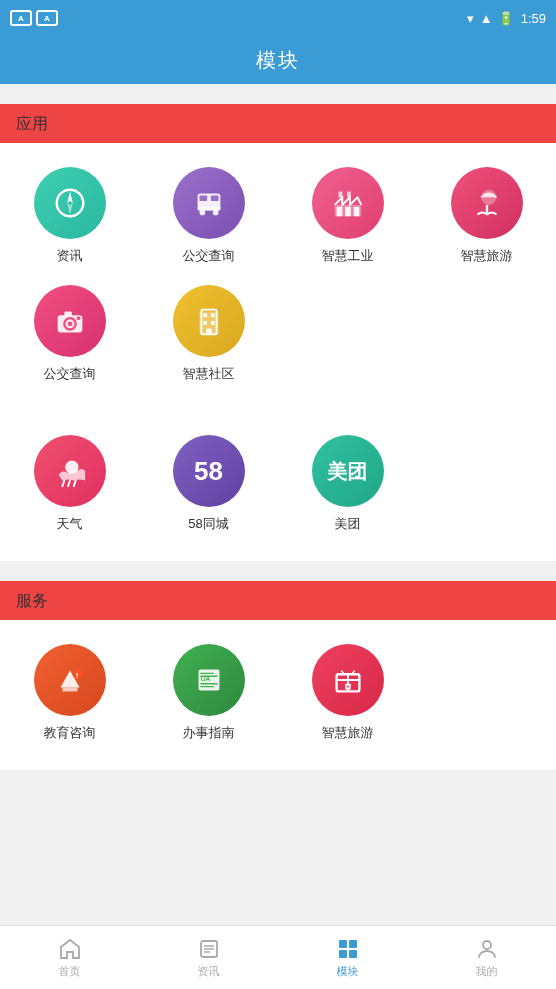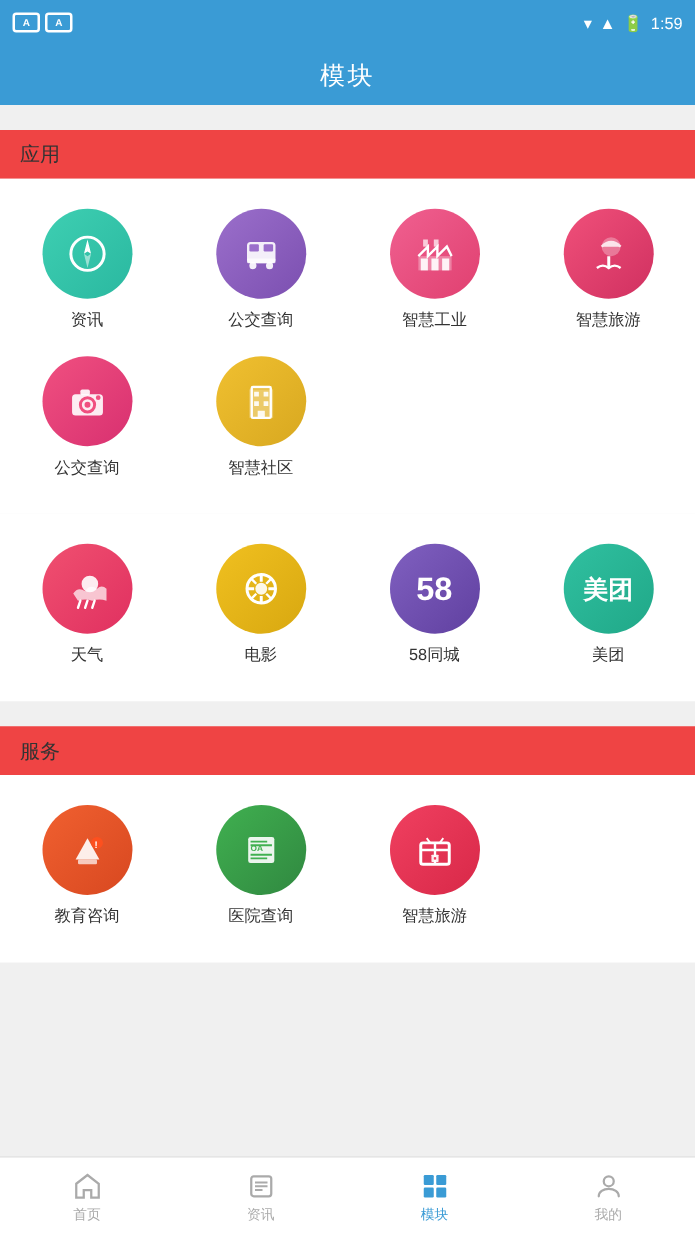--- a/index.html
+++ b/index.html
@@ -302,37 +302,20 @@
           <circle cx="22" cy="16" r="7" fill="white" opacity="0.9"></circle>
           <path d="M8 24 Q12 18 18 22 Q22 16 28 20 Q32 16 36 20 L36 30 Q30 28 24 30 Q18 28 12 30 Z" fill="white" opacity="0.7"></path>
           <line x1="20" y1="30" x2="18" y2="36" stroke="white" stroke-width="2" stroke-linecap="round"></line>
           <line x1="26" y1="30" x2="24" y2="36" stroke="white" stroke-width="2" stroke-linecap="round"></line>
           <line x1="14" y1="30" x2="12" y2="36" stroke="white" stroke-width="2" stroke-linecap="round"></line>
         </svg>
       </div>
       <span class="icon-label">天气</span>
     </div>
 
-    <div class="grid-item">
-      <div class="icon-circle bg-yellow-movie">
-        <svg class="svg-icon" viewBox="0 0 40 40" fill="none" xmlns="http://www.w3.org/2000/svg">
-          <circle cx="20" cy="20" r="12" stroke="white" stroke-width="2.5" fill="none"></circle>
-          <circle cx="20" cy="20" r="5" fill="white" opacity="0.9"></circle>
-          <line x1="20" y1="8" x2="20" y2="14" stroke="white" stroke-width="2.5"></line>
-          <line x1="20" y1="26" x2="20" y2="32" stroke="white" stroke-width="2.5"></line>
-          <line x1="8" y1="20" x2="14" y2="20" stroke="white" stroke-width="2.5"></line>
-          <line x1="26" y1="20" x2="32" y2="20" stroke="white" stroke-width="2.5"></line>
-          <line x1="11.5" y1="11.5" x2="15.8" y2="15.8" stroke="white" stroke-width="2"></line>
-          <line x1="24.2" y1="24.2" x2="28.5" y2="28.5" stroke="white" stroke-width="2"></line>
-          <line x1="28.5" y1="11.5" x2="24.2" y2="15.8" stroke="white" stroke-width="2"></line>
-          <line x1="15.8" y1="24.2" x2="11.5" y2="28.5" stroke="white" stroke-width="2"></line>
-        </svg>
-      </div>
-      <span class="icon-label">电影</span>
-    </div>
 
     <div class="grid-item">
       <div class="icon-circle bg-purple-58">
         <div style="display:flex;flex-direction:column;align-items:center;">
           <span class="text-58">58</span>
         </div>
       </div>
       <span class="icon-label">58同城</span>
     </div>
 
@@ -364,21 +347,21 @@
       <div class="icon-circle bg-green-oa">
         <svg class="svg-icon" viewBox="0 0 40 40" fill="none" xmlns="http://www.w3.org/2000/svg">
           <rect x="9" y="9" width="22" height="22" rx="2" fill="white" opacity="0.9"></rect>
           <text x="11" y="21" fill="#40b050" font-size="7" font-weight="bold">OA</text>
           <line x1="11" y1="24" x2="29" y2="24" stroke="#40b050" stroke-width="1.5"></line>
           <line x1="11" y1="27" x2="25" y2="27" stroke="#40b050" stroke-width="1.5"></line>
           <line x1="11" y1="16" x2="29" y2="16" stroke="#40b050" stroke-width="1.5"></line>
           <line x1="11" y1="13" x2="25" y2="13" stroke="#40b050" stroke-width="1.5"></line>
         </svg>
       </div>
-      <span class="icon-label">医院查询</span>
+      <span class="icon-label">办事指南</span>
     </div>
 
     <div class="grid-item">
       <div class="icon-circle bg-pink-hospital">
         <svg class="svg-icon" viewBox="0 0 40 40" fill="none" xmlns="http://www.w3.org/2000/svg">
           <rect x="8" y="14" width="24" height="18" rx="2" stroke="white" stroke-width="2.5" fill="none"></rect>
           <line x1="8" y1="20" x2="32" y2="20" stroke="white" stroke-width="2"></line>
           <line x1="20" y1="14" x2="20" y2="32" stroke="white" stroke-width="2"></line>
           <rect x="17" y="24" width="6" height="6" rx="0.5" fill="white" opacity="0.9"></rect>
           <line x1="20" y1="26" x2="20" y2="28" stroke="#f04060" stroke-width="1.5"></line>

